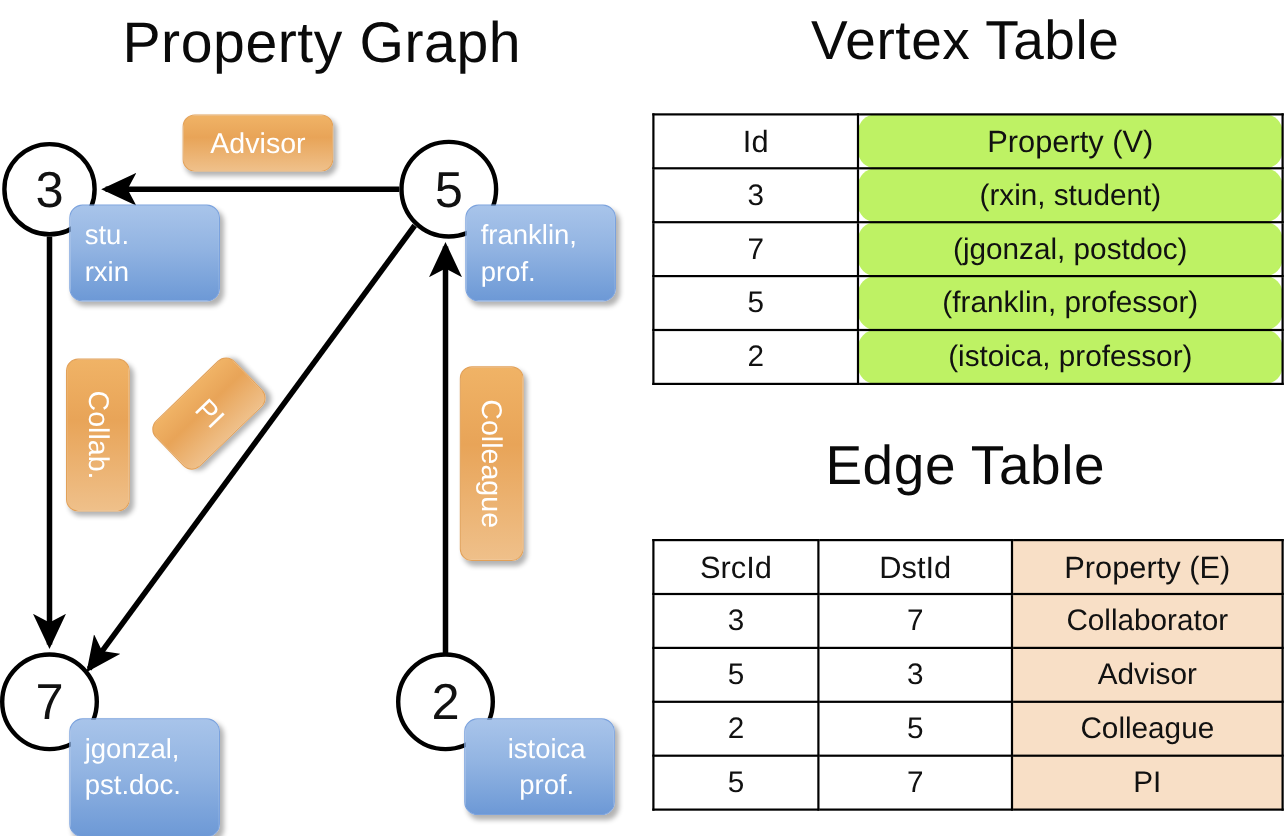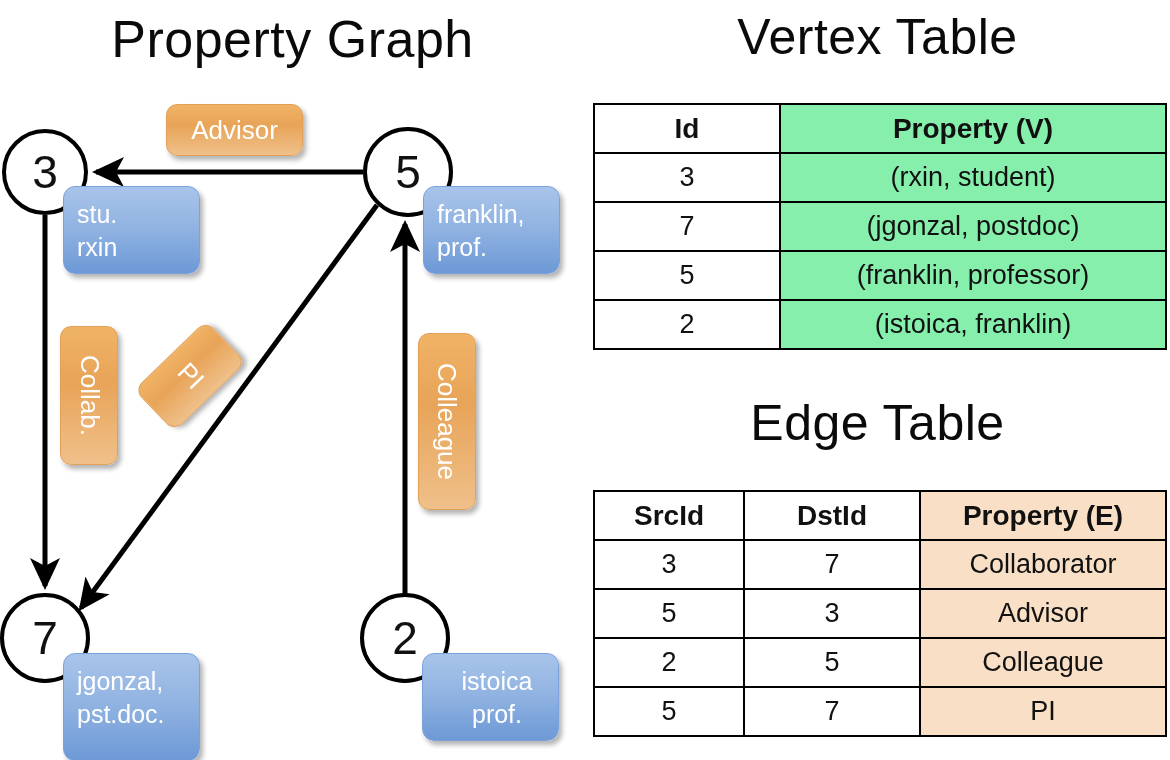--- a/index.html
+++ b/index.html
@@ -123,24 +123,24 @@
   .tbl td, .tbl th {
     border: 2px solid #000;
     text-align: center;
     font-weight: 300;
     font-size: 27px;
     color: #111;
     padding: 0;
     height: 47px;
   }
   .tbl th {
-    font-weight: 700;
+    font-weight: 400;
     font-size: 28px;
   }
-  .cell-blue { background: #86efac; }
+  .cell-blue { background: #bef264; border-radius: 16px; }
   .cell-orange { background: #f8dfc6; }
   .cell-white { background: #ffffff; }
   .thick-left { border-left-width: 4px; }
 </style>
 </head>
 <body>
 
 <div class="title" id="title-property-graph">Property Graph</div>
 <div class="title" id="title-vertex-table">Vertex Table</div>
 <div class="title" id="title-edge-table">Edge Table</div>
@@ -229,21 +229,21 @@
     <tr>
       <td class="cell-white">7</td>
       <td class="cell-blue thick-left">(jgonzal, postdoc)</td>
     </tr>
     <tr>
       <td class="cell-white">5</td>
       <td class="cell-blue thick-left">(franklin, professor)</td>
     </tr>
     <tr>
       <td class="cell-white">2</td>
-      <td class="cell-blue thick-left">(istoica, franklin)</td>
+      <td class="cell-blue thick-left">(istoica, professor)</td>
     </tr>
   </tbody>
 </table>
 
 <table class="tbl" id="edge-table" style="left:593px; top:490px; width:572px;">
   <colgroup>
     <col style="width:150px">
     <col style="width:176px">
     <col style="width:246px">
   </colgroup>

